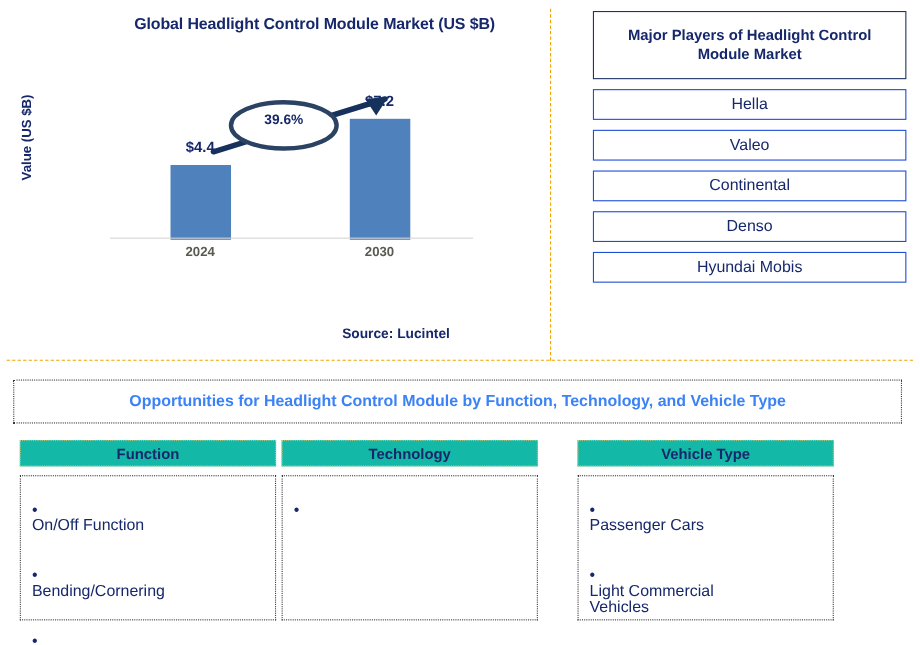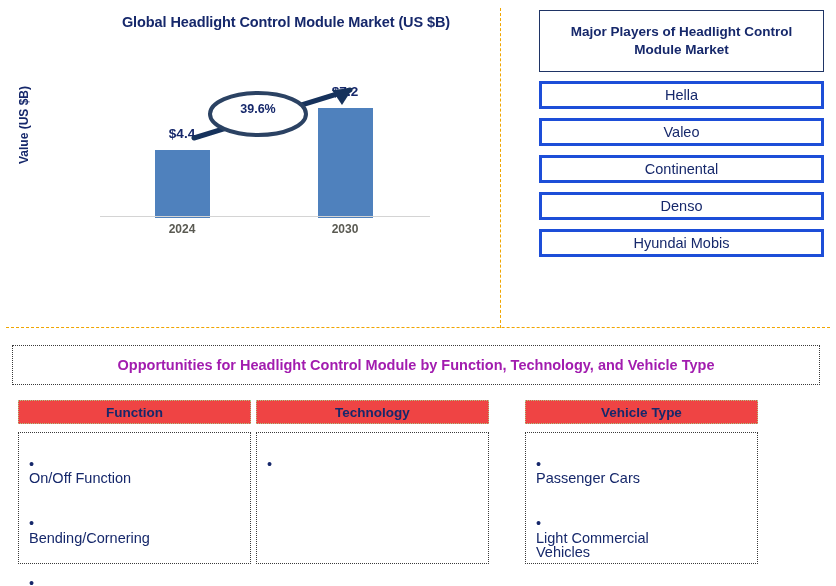--- a/index.html
+++ b/index.html
@@ -141,21 +141,21 @@
     text-align: center;
     font-size: 13.5px;
     font-weight: bold;
     color: #16286b;
     line-height: 1.35;
     padding: 16px 10px;
     box-sizing: border-box;
   }
   .player-row {
     margin-top: 9px;
-    border: 3px solid #1d4ed8;
+    border: 1px solid #1d4ed8;
     height: 28px;
     display: flex;
     align-items: center;
     justify-content: center;
     font-size: 14.5px;
     color: #16286b;
     box-sizing: border-box;
   }
 
   
@@ -165,31 +165,31 @@
     width: 808px; height: 40px;
     border: 1.4px dotted #3a3a3a;
     display: flex;
     align-items: center;
     justify-content: center;
     box-sizing: border-box;
   }
   #opp-title {
     font-size: 14.5px;
     font-weight: bold;
-    color: #a21caf;
+    color: #3b82f6;
     text-align: center;
   }
 
   .column { position: absolute; }
   #col-0 { left: 18px; top: 400px; width: 233px; }
   #col-1 { left: 256px; top: 400px; width: 233px; }
   #col-2 { left: 525px; top: 400px; width: 233px; }
 
   .col-head {
-    background: #ef4444;
+    background: #14b8a6;
     border: 1px dotted #a8c98a;
     height: 24px;
     display: flex;
     align-items: center;
     justify-content: center;
     font-size: 13.5px;
     font-weight: bold;
     color: #16286b;
     box-sizing: border-box;
   }
@@ -231,20 +231,21 @@
   <div class="tick-label" id="tick-2024">2024</div>
   <div class="tick-label" id="tick-2030">2030</div>
 
   <svg id="cagr-svg" viewBox="0 0 180 66">
     <line x1="4" y1="56" x2="160" y2="8" stroke="#16325c" stroke-width="5" stroke-linecap="round"></line>
     <polygon points="163,6 142,8 152,23" fill="#16325c"></polygon>
     <ellipse cx="68" cy="32" rx="48" ry="21" fill="#ffffff" stroke="#2b4263" stroke-width="4"></ellipse>
   </svg>
   <div id="cagr-label">39.6%</div>
 
+  <div id="source-note">Source: Lucintel</div>
 </div>
 
 <div id="v-divider"></div>
 <div id="h-divider"></div>
 
 <div id="players-panel">
   <div id="players-header">Major Players of Headlight Control Module Market</div>
 
   <div class="player-row">
     <span>Hella</span>

